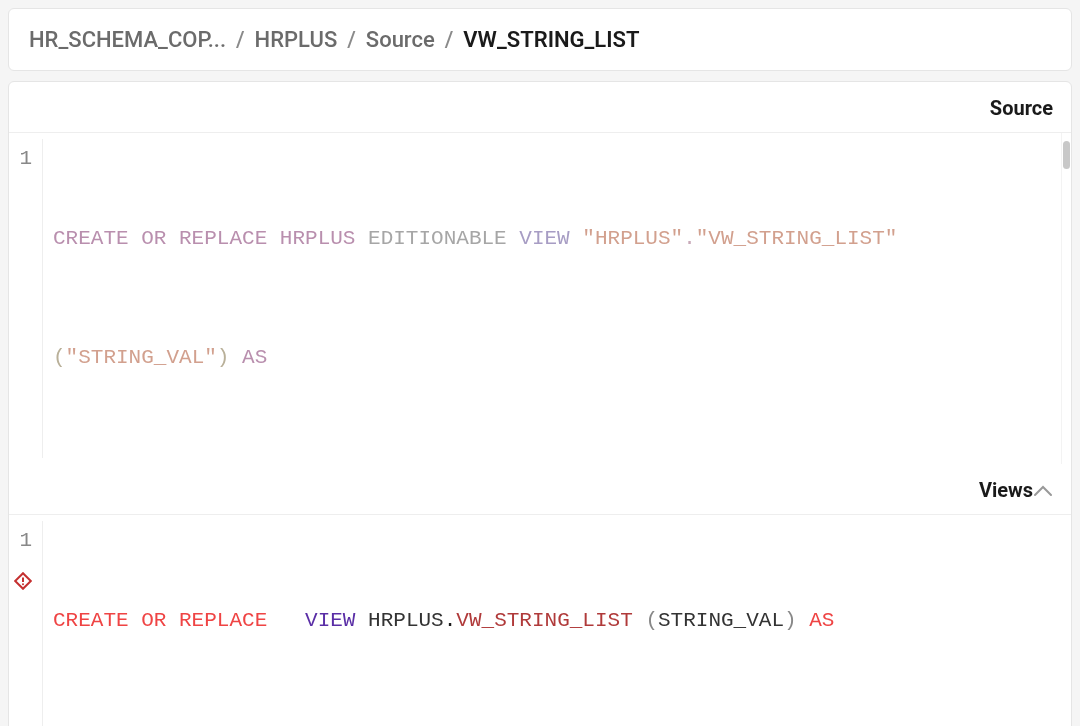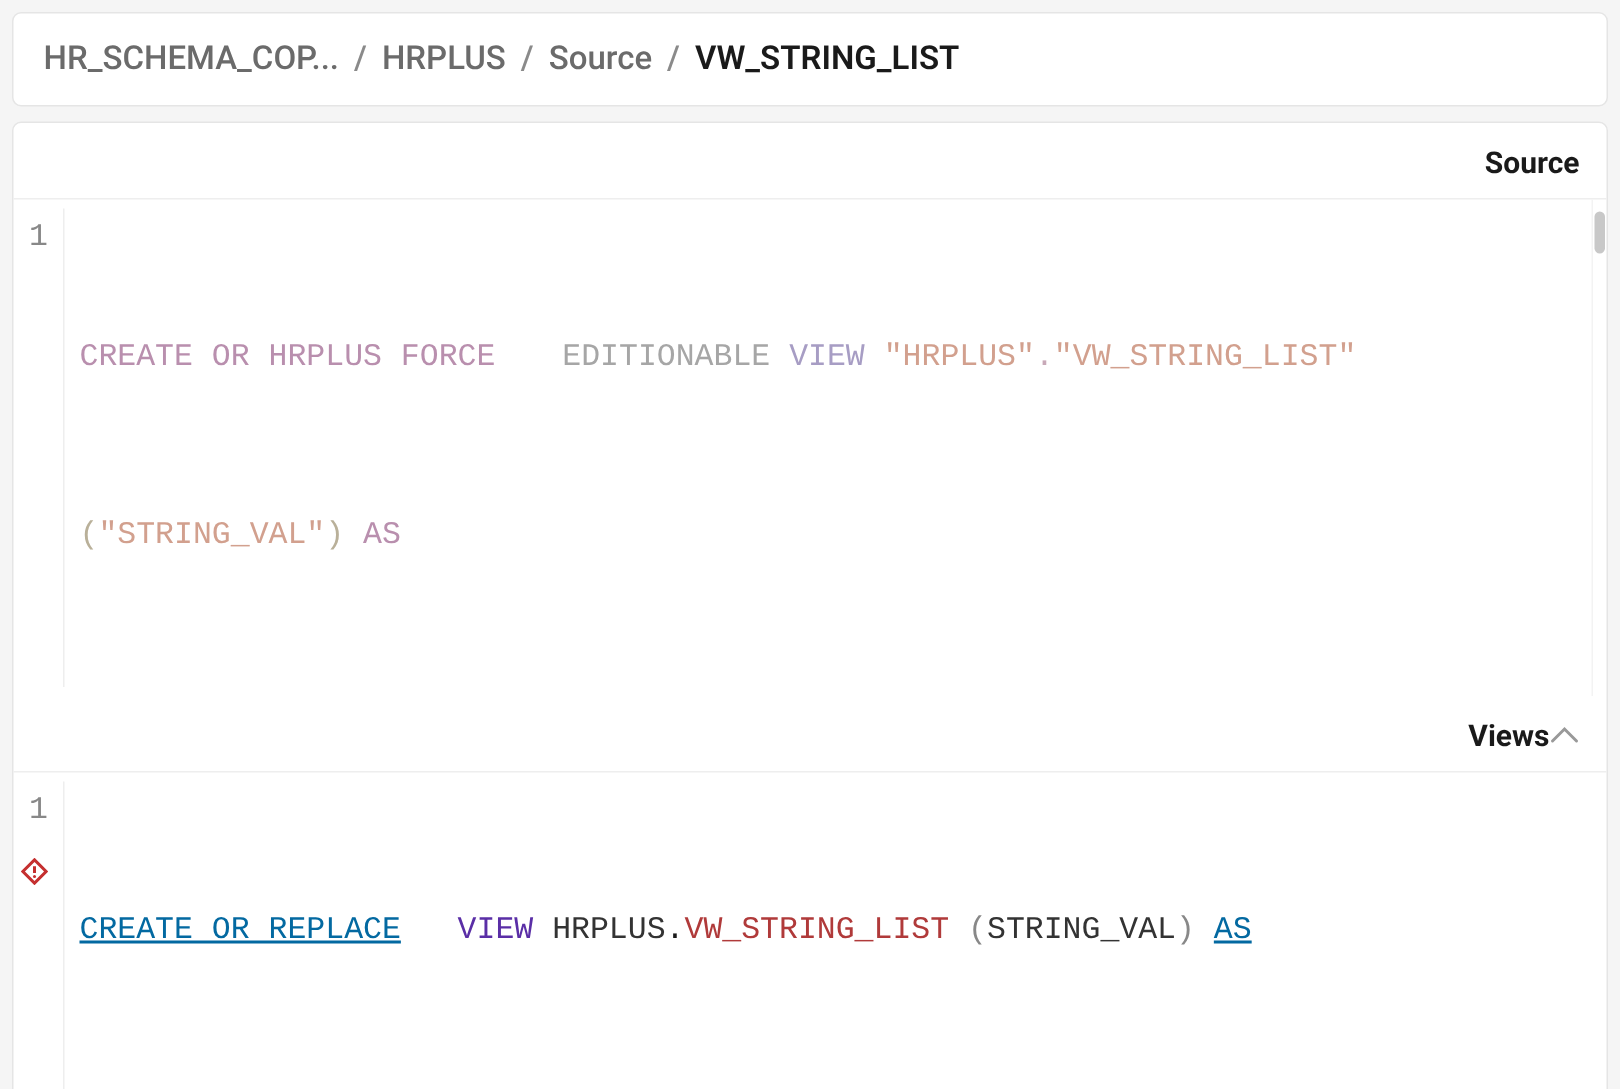--- a/index.html
+++ b/index.html
@@ -70,27 +70,27 @@
   height: 1.9em;
   display: flex;
   align-items: center;
   justify-content: flex-end;
 }
 .code-lines { padding-left: 10px; flex: 1; white-space: pre; }
 .code-lines .line { display: block; }
 
 
 .src .kw { color: #b98fae; }
-.src .kw2 { color: #a6a6a6; margin-left: 32px; }
+.src .kw2 { color: #a6a6a6; }
 .src .type { color: #a79dc4; }
 .src .str { color: #d2a08e; }
 .src .par { color: #b9b099; }
 
 
-.tgt .kw { color: #0369a1; text-decoration: underline; }
+.tgt .kw { color: #ef4444; }
 .tgt .kw2 { color: #5a2ea6; }
 .tgt .id { color: #333; }
 .tgt .fn { color: #b03a3a; }
 .tgt .par { color: #888; }
 
 .scroll-indicator {
   width: 10px;
   flex-shrink: 0;
   display: flex;
   align-items: flex-start;
@@ -139,21 +139,21 @@
     <span>Source</span>
   </div>
   <div class="section-body">
     <div class="code-block-wrap">
       <div class="code-block source-code src">
         <div class="gutter">
           <span class="ln">1</span>
           <span class="ln"></span>
         </div>
         <div class="code-lines">
-          <span class="line"><span class="kw">CREATE OR HRPLUS FORCE</span> <span class="kw2">EDITIONABLE</span> <span class="type">VIEW</span> <span class="str">"HRPLUS"</span>.<span class="str">"VW_STRING_LIST"</span></span>
+          <span class="line"><span class="kw">CREATE OR REPLACE HRPLUS</span> <span class="kw2">EDITIONABLE</span> <span class="type">VIEW</span> <span class="str">"HRPLUS"</span>.<span class="str">"VW_STRING_LIST"</span></span>
           <span class="line"><span class="par">(</span><span class="str">"STRING_VAL"</span><span class="par">)</span> <span class="kw">AS</span></span>
         </div>
       </div>
       <div class="scroll-indicator">
         <div class="scroll-thumb"></div>
       </div>
     </div>
   </div>
 
   <div class="panel-header">

